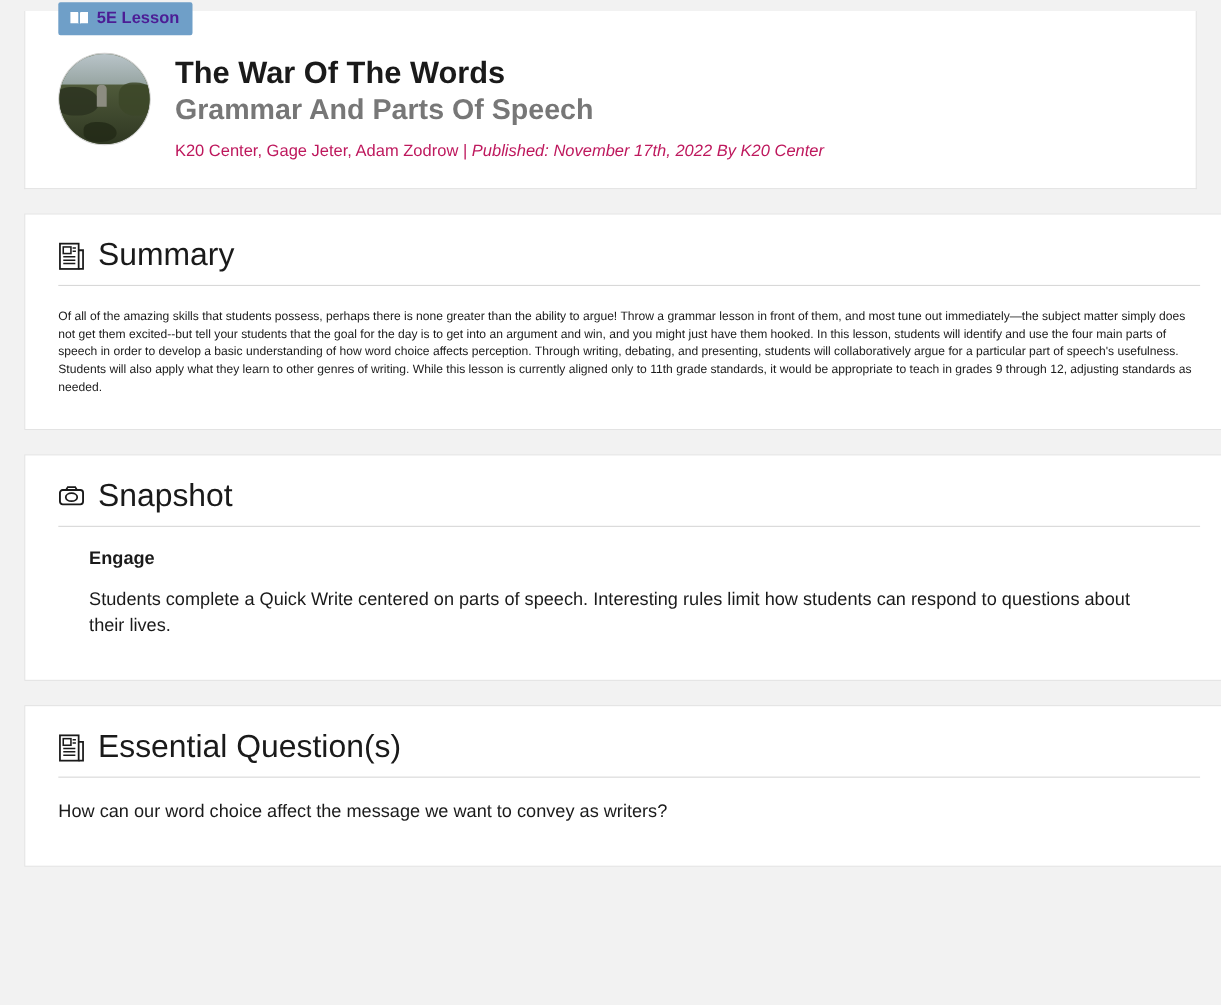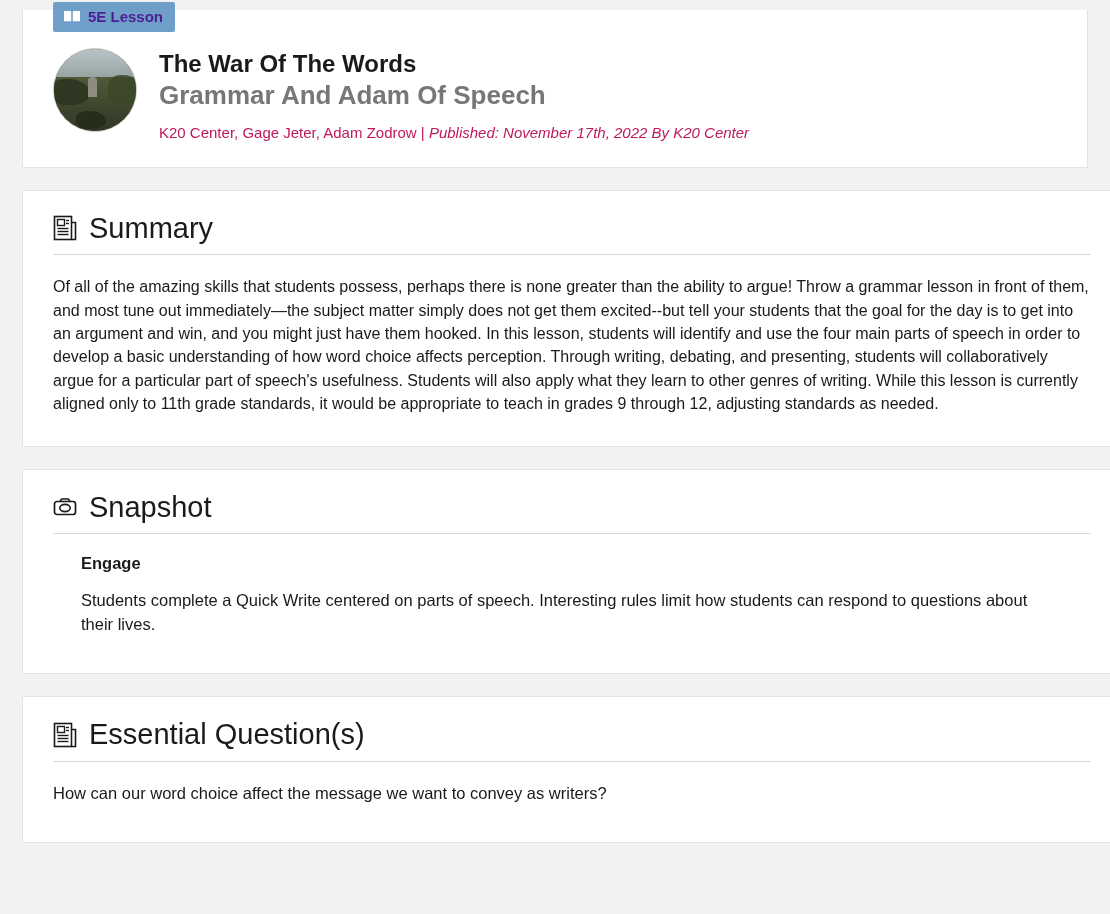--- a/index.html
+++ b/index.html
@@ -97,21 +97,21 @@
     position: absolute;
     width: 9px; height: 20px;
     background: #8c8c80;
     left: 34px; top: 28px;
     border-radius: 4px 4px 0 0;
   }
 
   .title-block { flex: 1 1 auto; min-width: 0; padding-top: 2px; }
 
   .doc-title {
-    font-size: 24px;
+    font-size: 28px;
     font-weight: bold;
     color: #1a1a1a;
     line-height: 1.16;
     margin: 0 0 2px 0;
   }
   .doc-subtitle {
     font-size: 26px;
     font-weight: bold;
     color: #777777;
     line-height: 1.2;
@@ -146,21 +146,21 @@
   }
   .section-title {
     font-size: 29px;
     font-weight: normal;
     color: #1a1a1a;
     line-height: 1.1;
   }
   .sec-icon { flex: 0 0 auto; width: 24px; height: 28px; display: block; }
 
   .body-text {
-    font-size: 16px;
+    font-size: 11px;
     line-height: 1.46;
     color: #1a1a1a;
     text-align: left;
   }
 
   .eq-text {
     font-size: 16.5px;
     line-height: 1.45;
     color: #1a1a1a;
     padding-bottom: 6px;
@@ -214,21 +214,21 @@
         <div class="sky"></div>
         <div class="ground"></div>
         <div class="blob1"></div>
         <div class="blob2"></div>
         <div class="blob3"></div>
         <div class="person"></div>
       </div>
 
       <div class="title-block">
         <h1 class="doc-title">The War Of The Words</h1>
-        <h2 class="doc-subtitle">Grammar And Adam Of Speech</h2>
+        <h2 class="doc-subtitle">Grammar And Parts Of Speech</h2>
         <div class="byline">
           <span>K20 Center, Gage Jeter, Adam Zodrow |</span>
           <span class="published">Published: November 17th, 2022 By K20 Center</span>
         </div>
       </div>
     </div>
   </div>
 
   <div class="card">
     <div class="section-head">

